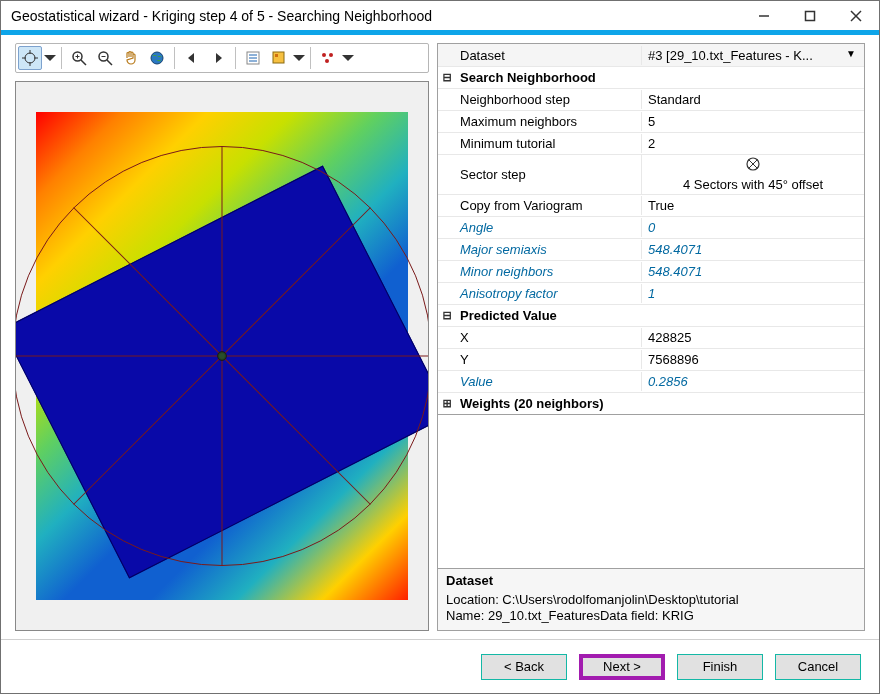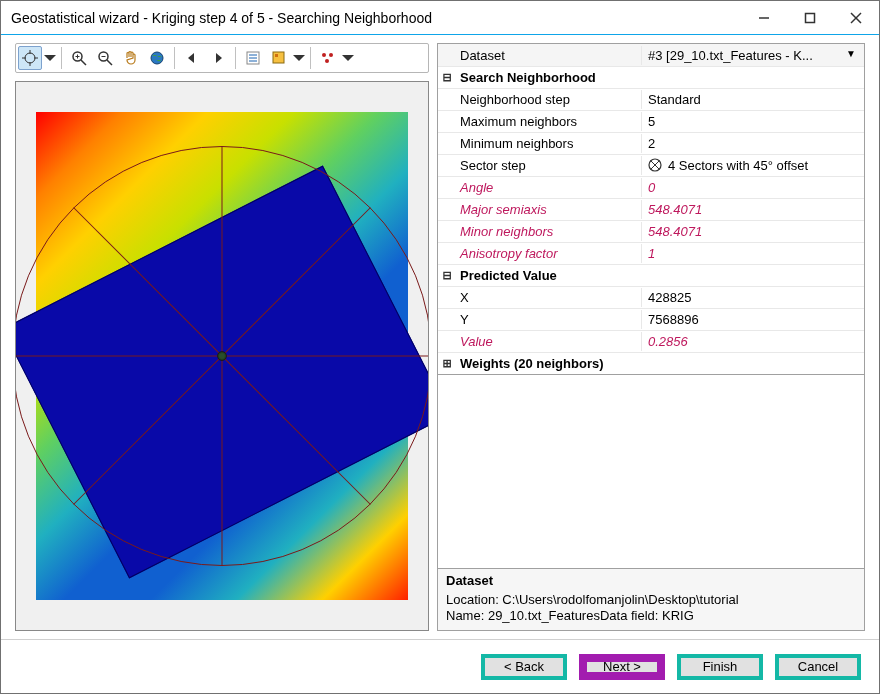--- a/index.html
+++ b/index.html
@@ -16,21 +16,21 @@
       border: 1px solid #707070;
       position: relative;
       background: #fff;
       overflow: hidden;
     }
     .titlebar {
       display: flex;
       align-items: center;
       height: 34px;
       padding-left: 10px;
-      border-bottom: 1px solid #0ea5e9;
+      border-bottom: 5px solid #0ea5e9;
     }
     .titlebar-title { flex: 1; font-size: 14px; }
     .titlebar-btn {
       width: 46px;
       height: 33px;
       display: flex;
       align-items: center;
       justify-content: center;
       font-size: 14px;
     }
@@ -171,27 +171,27 @@
       flex: 1;
       padding: 2px 6px;
       border-left: 1px solid #e8e8e8;
       white-space: nowrap;
       overflow: hidden;
       text-overflow: ellipsis;
     }
     .prow.dataset-row { background: #f5f5f5; }
     .prow.section { background: #fff; font-weight: bold; }
     .prow.section .pkey { width: auto; flex: 1; border: none; }
-    .prow.disabled { color: #be185d; font-style: italic; }
+    .prow.disabled { color: #0369a1; font-style: italic; }
     .pval .dd {
       float: right;
       margin-right: 2px;
       font-size: 10px;
     }
-    .pval.with-icon { display:flex; gap:6px; }
+    .pval.with-icon { display:flex; align-items:center; gap:6px;flex-direction:column; }
     .sector-icon {
       width: 14px; height: 14px;
       display:inline-flex; align-items:center; justify-content:center;
       flex: 0 0 14px;
     }
 
     .grid-fill {
       flex: 1;
       border-left: 1px solid #a0a0a0;
       border-right: 1px solid #a0a0a0;
@@ -212,29 +212,29 @@
       border-top: 1px solid #d0d0d0;
       display: flex;
       align-items: center;
       justify-content: flex-end;
       gap: 12px;
       padding: 0 18px;
     }
     .btn {
       min-width: 86px;
       height: 26px;
-      border: 4px solid #14b8a6;
+      border: 1px solid #14b8a6;
       background: #e1e1e1;
       display:flex; align-items:center; justify-content:center;
       padding: 0 10px;
       font-size: 13px;
     }
     .btn.primary {
       background: #e1e1e1;
-      border: 8px solid #a21caf;
+      border: 4px solid #a21caf;
     }
   </style>
 </head>
 <body>
 
 <div class="window">
   <div class="titlebar">
     <div class="titlebar-title">Geostatistical wizard - Kriging step 4 of 5 - Searching Neighborhood</div>
     <div class="titlebar-btn">
       <svg viewBox="0 0 12 12">
@@ -377,37 +377,42 @@
           <div class="pkey">Neighborhood step</div>
           <div class="pval">Standard</div>
         </div>
         <div class="prow">
           <div class="pind"></div>
           <div class="pkey">Maximum neighbors</div>
           <div class="pval">5</div>
         </div>
         <div class="prow">
           <div class="pind"></div>
-          <div class="pkey">Minimum neighbors</div>
+          <div class="pkey">Minimum tutorial</div>
           <div class="pval">2</div>
         </div>
         <div class="prow">
           <div class="pind"></div>
           <div class="pkey">Sector step</div>
           <div class="pval with-icon">
             <span class="sector-icon">
               <svg viewBox="0 0 14 14">
                   <circle cx="7" cy="7" r="6" fill="none" stroke="#333" stroke-width="1.2"></circle>
                   <line x1="2.5" y1="2.5" x2="11.5" y2="11.5" stroke="#333"></line>
                   <line x1="11.5" y1="2.5" x2="2.5" y2="11.5" stroke="#333"></line>
                 </svg>
             </span>
             <span>4 Sectors with 45° offset</span>
           </div>
         </div>
+        <div class="prow">
+          <div class="pind"></div>
+          <div class="pkey">Copy from Variogram</div>
+          <div class="pval">True</div>
+        </div>
         <div class="prow disabled">
           <div class="pind"></div>
           <div class="pkey">Angle</div>
           <div class="pval">0</div>
         </div>
         <div class="prow disabled">
           <div class="pind"></div>
           <div class="pkey">Major semiaxis</div>
           <div class="pval">548.4071</div>
         </div>

